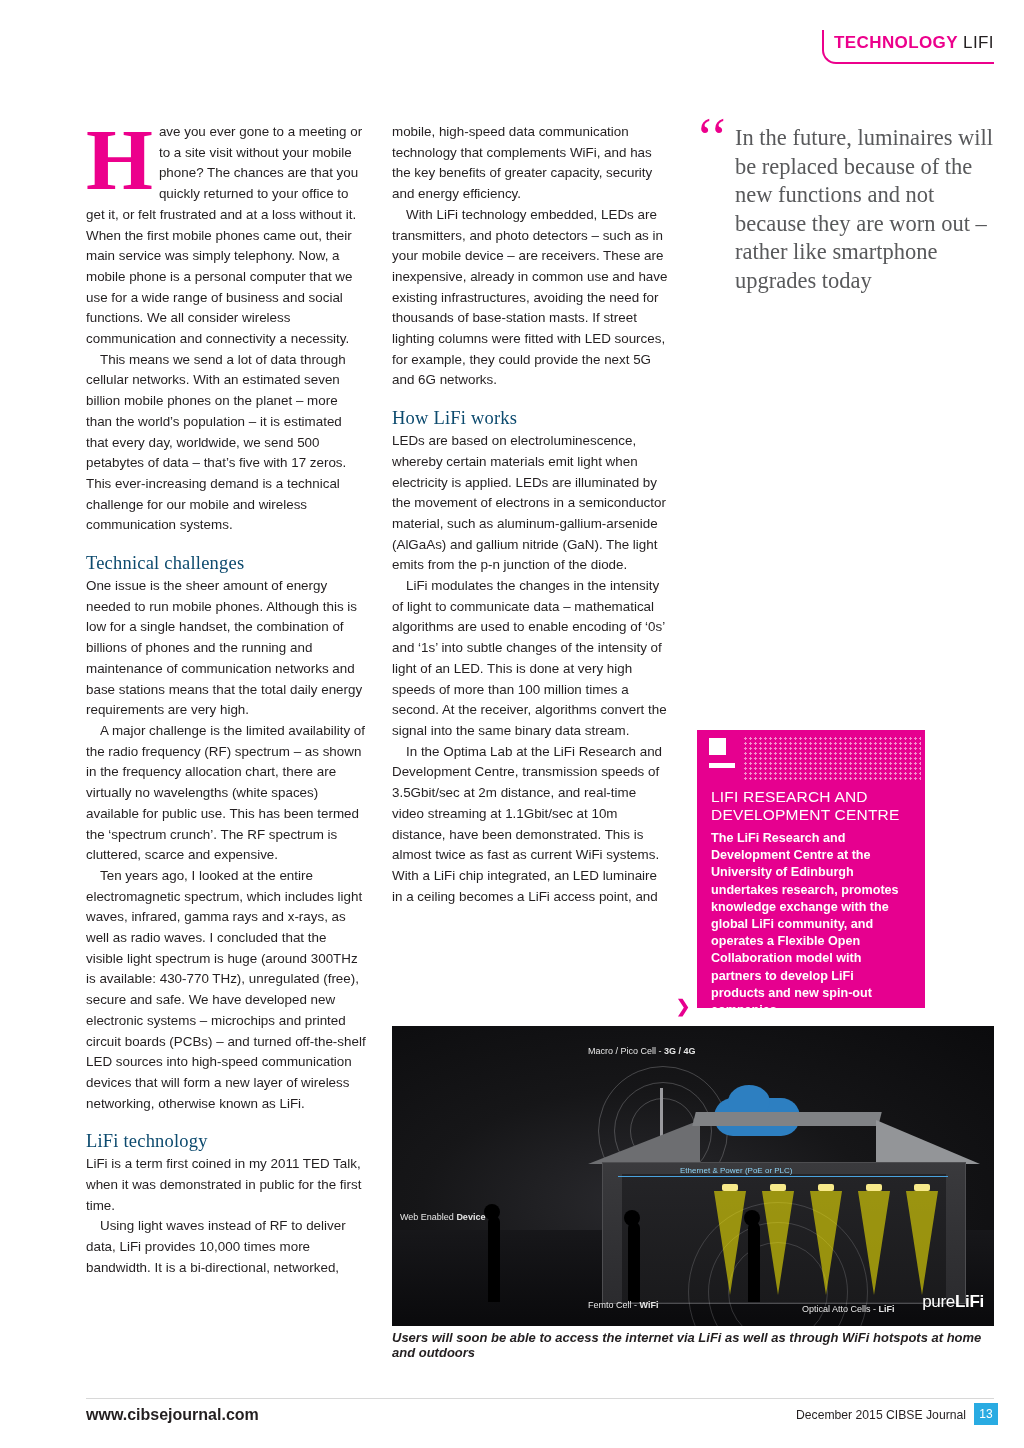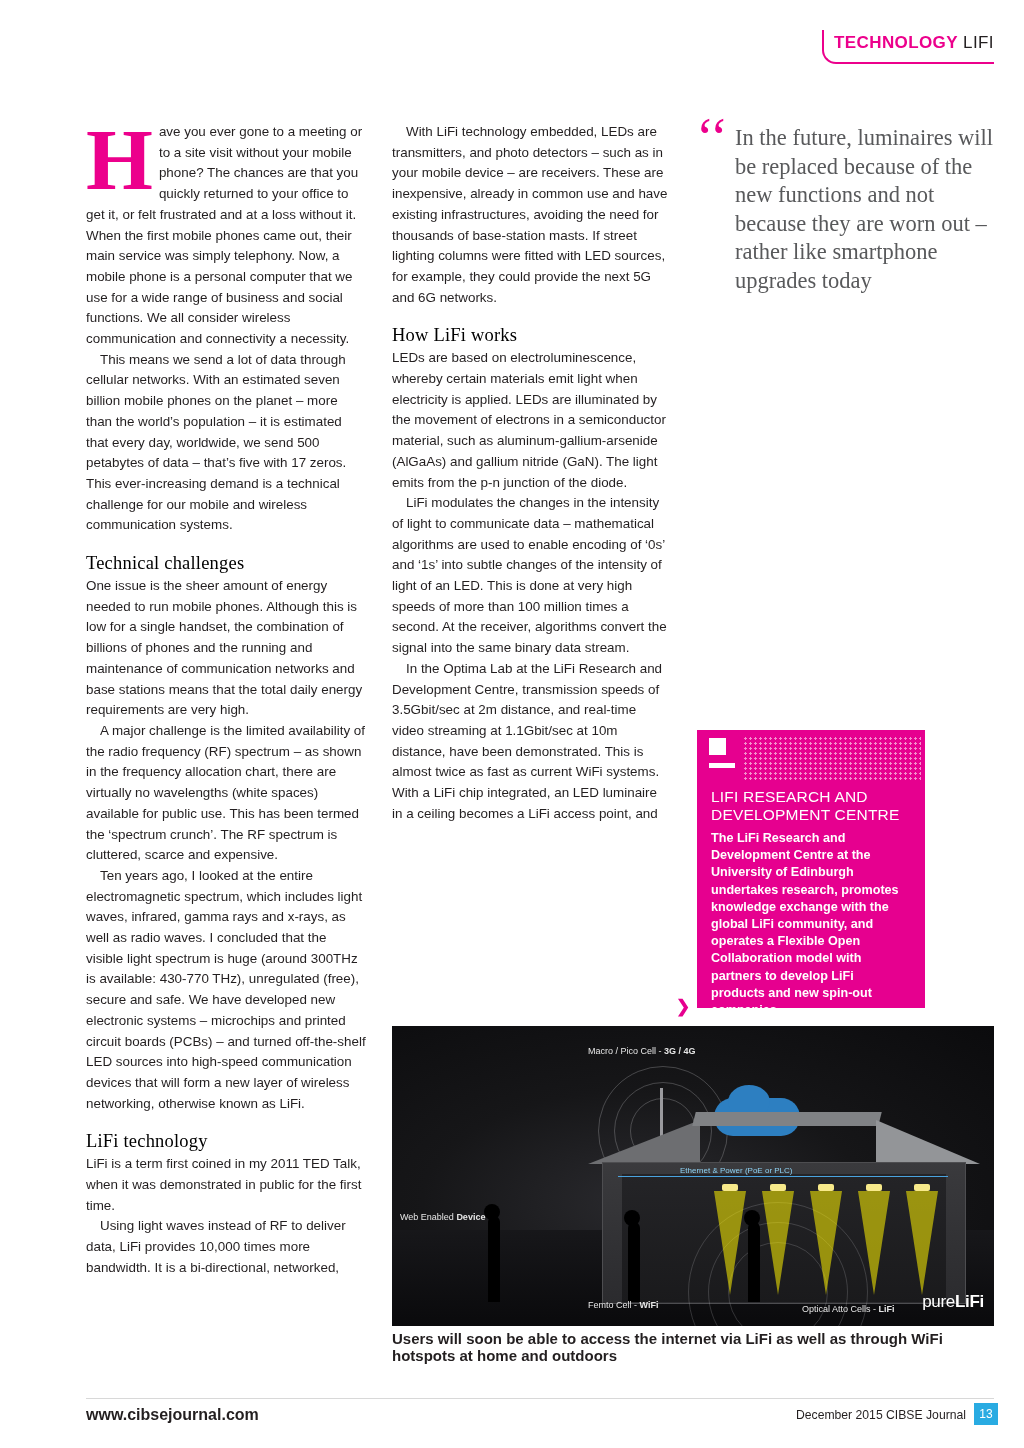--- a/index.html
+++ b/index.html
@@ -51,21 +51,21 @@
     color: #231f20;
     text-align: left;
   }
   .col p { margin: 0; text-indent: 14px; }
   .col p.first { text-indent: 0; }
   .col1 { left: 86px; width: 280px; }
   .col2 { left: 392px; width: 278px; }
 
   h2.section {
     font-family: "Liberation Serif", serif;
-    color: #000000;
+    color: #0c4a6e;
     font-size: 18.5px;
     line-height: 22px;
     font-weight: normal;
     margin: 16px 0 2px 0;
     letter-spacing: 0.2px;
   }
 
   
   .dropcap {
     float: left;
@@ -299,23 +299,24 @@
   }
   .person {
     position: absolute;
     background: #000000;
   }
   .fig-caption-bar {
     position: absolute;
     left: 392px;
     top: 1330px;
     width: 602px;
-    font-size: 15px;
+    font-size: 13px;
     font-weight: bold;
     color: #231f20;
+    font-style: italic;
   }
   .purelifi {
     position: absolute;
     right: 10px; bottom: 14px;
     color: #ffffff;
     font-size: 17px;
     letter-spacing: -0.3px;
   }
   .purelifi b { font-weight: bold; }
   .fig-label {
@@ -374,20 +375,21 @@
   <h2 class="section">Technical challenges</h2>
   <p class="first">One issue is the sheer amount of energy needed to run mobile phones. Although this is low for a single handset, the combination of billions of phones and the running and maintenance of communication networks and base stations means that the total daily energy requirements are very high.</p>
   <p>A major challenge is the limited availability of the radio frequency (RF) spectrum – as shown in the frequency allocation chart, there are virtually no wavelengths (white spaces) available for public use. This has been termed the ‘spectrum crunch’. The RF spectrum is cluttered, scarce and expensive.</p>
   <p>Ten years ago, I looked at the entire electromagnetic spectrum, which includes light waves, infrared, gamma rays and x-rays, as well as radio waves. I concluded that the visible light spectrum is huge (around 300THz is available: 430-770 THz), unregulated (free), secure and safe. We have developed new electronic systems – microchips and printed circuit boards (PCBs) – and turned off-the-shelf LED sources into high-speed communication devices that will form a new layer of wireless networking, otherwise known as LiFi.</p>
   <h2 class="section">LiFi technology</h2>
   <p class="first">LiFi is a term first coined in my 2011 TED Talk, when it was demonstrated in public for the first time.</p>
   <p>Using light waves instead of RF to deliver data, LiFi provides 10,000 times more bandwidth. It is a bi-directional, networked,</p>
 </div>
 
 <div class="col col2">
+  <p class="first">mobile, high-speed data communication technology that complements WiFi, and has the key benefits of greater capacity, security and energy efficiency.</p>
   <p>With LiFi technology embedded, LEDs are transmitters, and photo detectors – such as in your mobile device – are receivers. These are inexpensive, already in common use and have existing infrastructures, avoiding the need for thousands of base-station masts. If street lighting columns were fitted with LED sources, for example, they could provide the next 5G and 6G networks.</p>
   <h2 class="section">How LiFi works</h2>
   <p class="first">LEDs are based on electroluminescence, whereby certain materials emit light when electricity is applied. LEDs are illuminated by the movement of electrons in a semiconductor material, such as aluminum-gallium-arsenide (AlGaAs) and gallium nitride (GaN). The light emits from the p-n junction of the diode.</p>
   <p>LiFi modulates the changes in the intensity of light to communicate data – mathematical algorithms are used to enable encoding of ‘0s’ and ‘1s’ into subtle changes of the intensity of light of an LED. This is done at very high speeds of more than 100 million times a second. At the receiver, algorithms convert the signal into the same binary data stream.</p>
   <p>In the Optima Lab at the LiFi Research and Development Centre, transmission speeds of 3.5Gbit/sec at 2m distance, and real-time video streaming at 1.1Gbit/sec at 10m distance, have been demonstrated. This is almost twice as fast as current WiFi systems.</p>
   <p class="first">With a LiFi chip integrated, an LED luminaire in a ceiling becomes a LiFi access point, and</p>
 </div>
 
 <div class="pullquote">
   <span class="qmark">‘‘</span>

